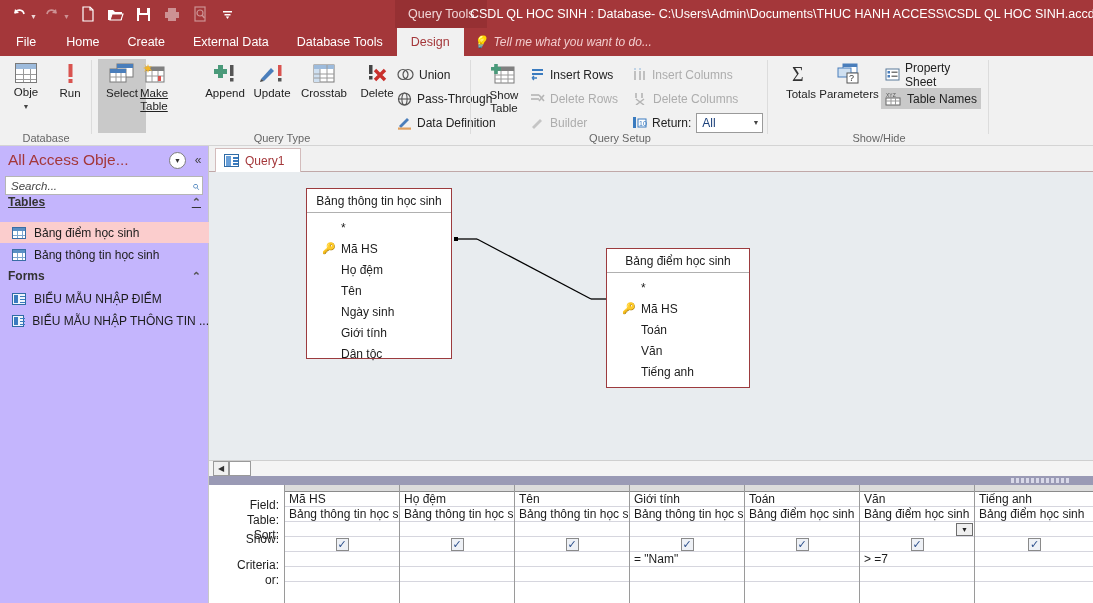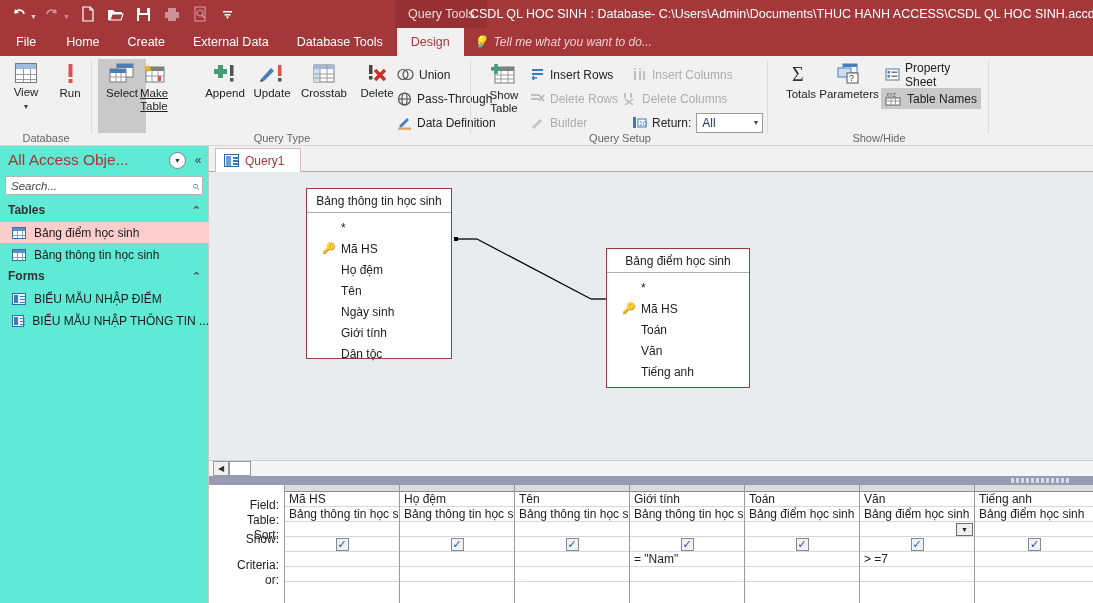--- a/index.html
+++ b/index.html
@@ -103,21 +103,21 @@
 
   .shbtn {
     display: inline-flex; align-items: center; gap: 5px;
     height: 21px; padding: 0 4px; font-size: 12px; color: #222;
   }
   .shbtn.on { background: #c9c9c9; }
 
   
   .navpane {
     position: absolute; left: 0; top: 146px; width: 209px; height: 457px;
-    background: #5eead4; border-right: 1px solid #c8c8c8;
+    background: #c4b5fd; border-right: 1px solid #c8c8c8;
   }
   .navhead {
     position: absolute; left: 0; top: 0; width: 209px; height: 28px;
     display: flex; align-items: center; padding: 0 4px 0 8px;
   }
   .navtitle { font-size: 15.5px; color: #a4373a; flex: 1; white-space: nowrap; overflow: hidden; }
   .circbtn {
     width: 17px; height: 17px; border-radius: 50%; background: #ffffff;
     border: 1px solid #7d7d7d; display: flex; align-items: center; justify-content: center;
     font-size: 7px; color: #333; margin-right: 5px;
@@ -337,21 +337,21 @@
       <div class="bigbtn" style="left:2px;">
         <span class="ico">
           <span class="tblico light">
               <span class="hd"></span>
               <span class="v1"></span>
               <span class="v2"></span>
               <span class="h1"></span>
               <span class="h2"></span>
             </span>
         </span>
-        <span class="lbl">View</span>
+        <span class="lbl">Obje</span>
         <span class="dncaret">▼</span>
       </div>
       <div class="bigbtn" style="left:46px;">
         <span class="ico">
           <svg width="13" height="21" viewBox="0 0 13 21">
               <rect x="4.5" y="1" width="4" height="13" fill="#d9534f"></rect>
               <rect x="4.5" y="16" width="4" height="4" fill="#d9534f"></rect>
             </svg>
         </span>
         <span class="lbl">Run</span>
@@ -516,21 +516,21 @@
         <span class="ico">
           <svg width="15" height="13" viewBox="0 0 15 13">
               <rect x="2" y="3" width="2" height="9" fill="#c0c0c0"></rect>
               <rect x="7" y="3" width="2" height="9" fill="#c0c0c0"></rect>
               <rect x="11" y="3" width="2" height="9" fill="#c0c0c0"></rect>
               <path d="M3 2 L3 0 M8 2 L8 0" stroke="#9fc0e0" stroke-width="1.2"></path>
             </svg>
         </span>
         <span>Insert Columns</span>
       </div>
-      <div class="smallrow dis" style="left:150px; top:32px;">
+      <div class="smallrow dis" style="left:161px; top:32px;">
         <span class="ico">
           <svg width="15" height="13" viewBox="0 0 15 13">
               <rect x="2" y="1" width="2" height="5" fill="#c0c0c0"></rect>
               <rect x="8" y="1" width="2" height="5" fill="#c0c0c0"></rect>
               <path d="M3 7 L11 13 M11 7 L3 13" stroke="#b5b5b5" stroke-width="1.5"></path>
             </svg>
         </span>
         <span>Delete Columns</span>
       </div>
       <div class="smallrow" style="left:160px; top:56px;text-align:right;">
@@ -605,21 +605,21 @@
     <div class="navhead">
       <span class="navtitle">All Access Obje...</span>
       <span class="circbtn">▼</span>
       <span class="dblchev">«</span>
     </div>
     <div class="searchbox">
       <span class="ph">Search...</span>
       <span class="mag">⌕</span>
     </div>
 
-    <div class="grouphdr" style="top:54px;">
+    <div class="grouphdr" style="top:46px;text-decoration:underline;">
       <span>Tables</span>
       <span class="gcv">⌃</span>
     </div>
     <div class="navitem hl" style="top:76px;">
       <span class="tico">
           <span class="tr"></span>
           <span class="c1"></span>
           <span class="c2"></span>
           <span class="r1"></span>
         </span>

